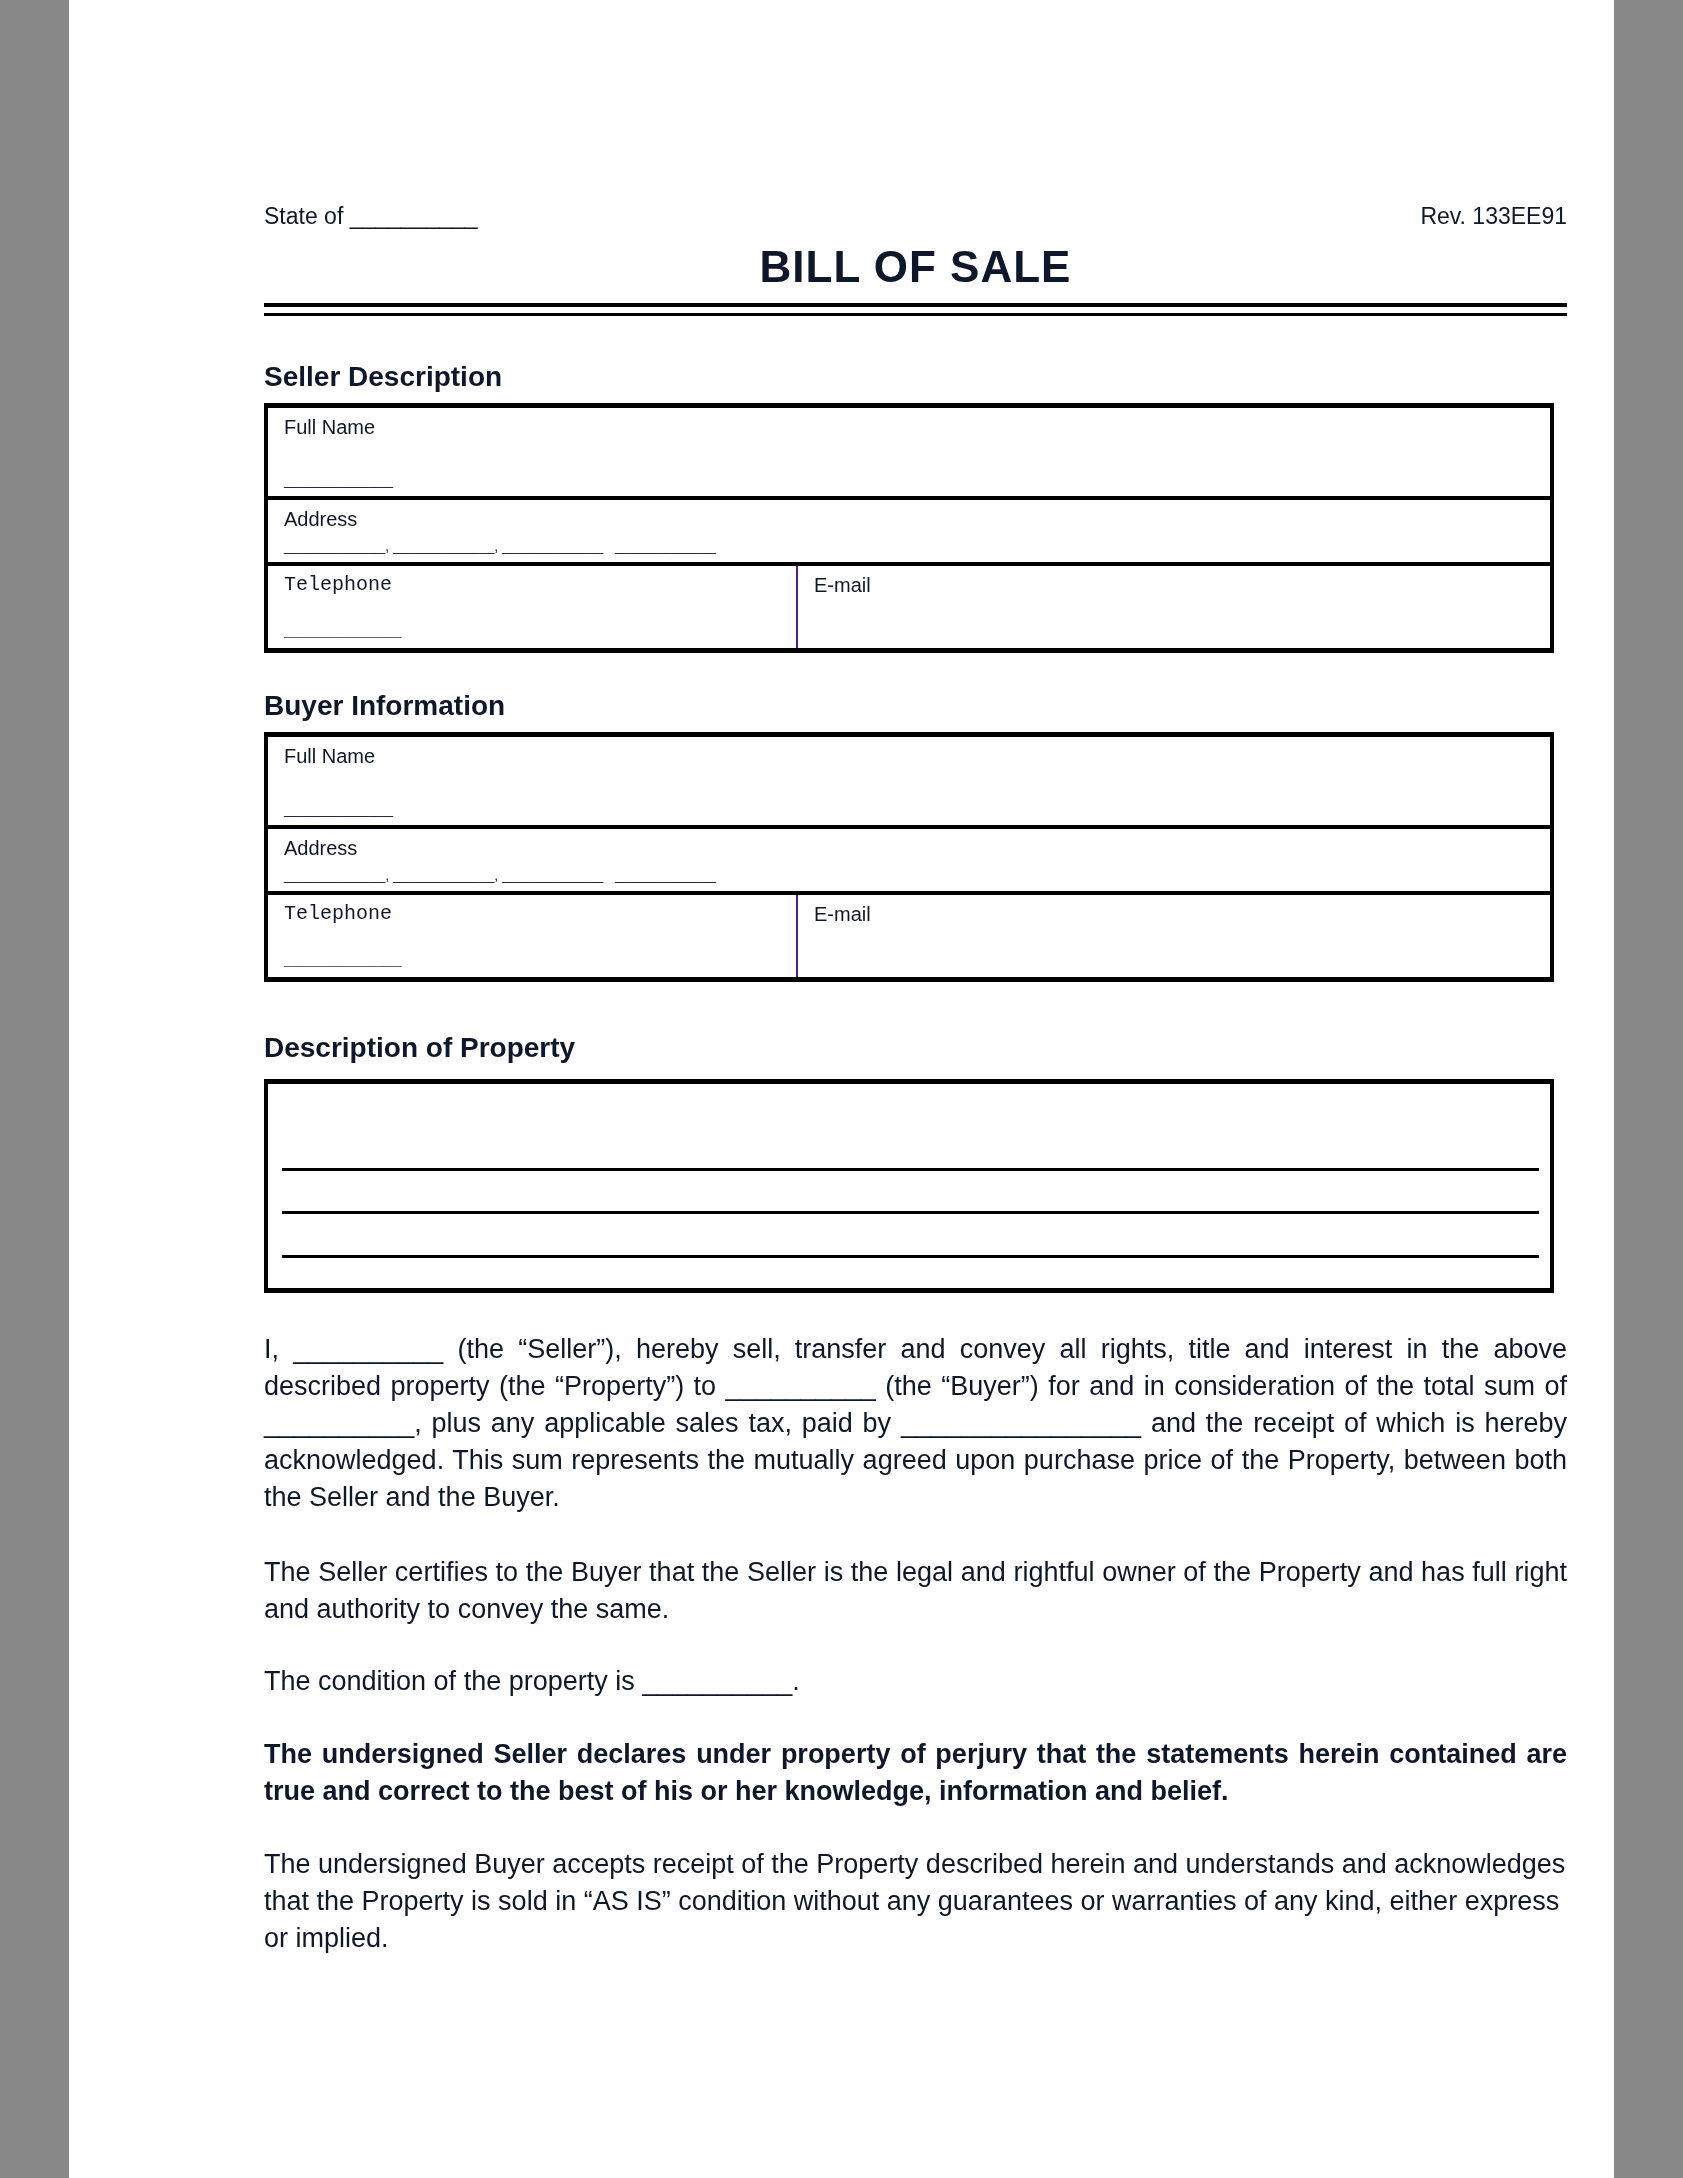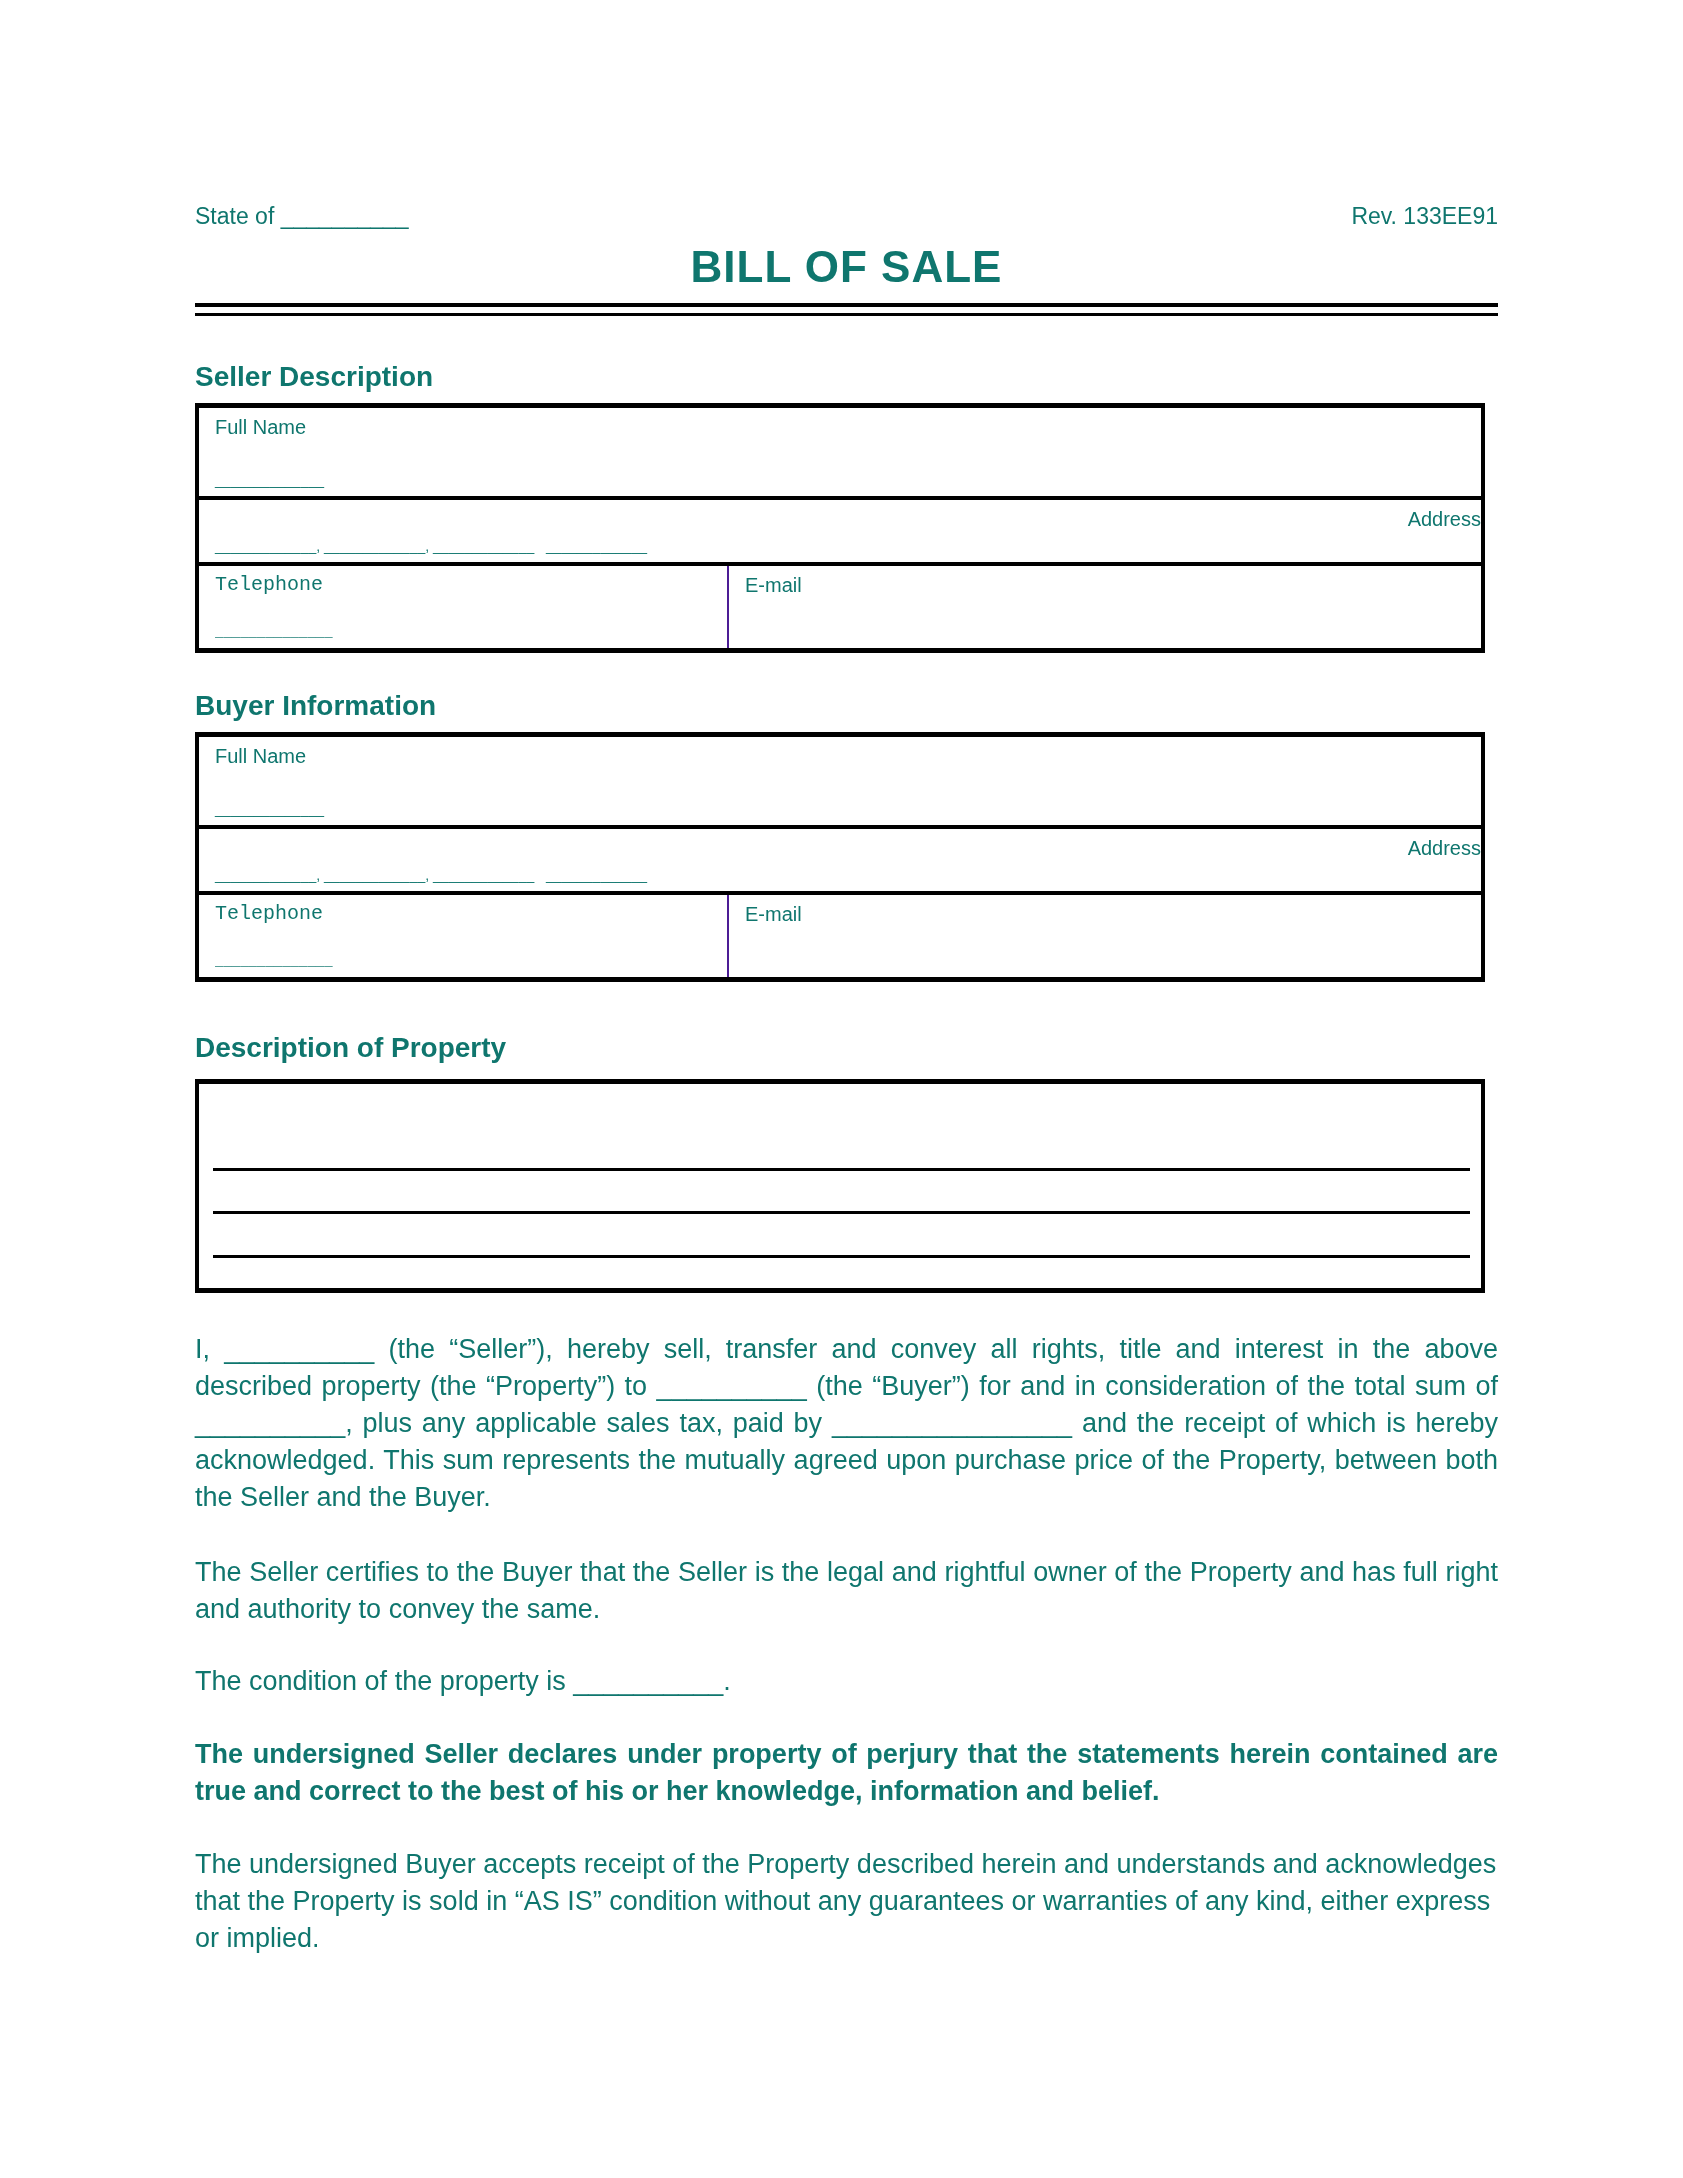--- a/index.html
+++ b/index.html
@@ -1,23 +1,23 @@
 <!DOCTYPE html>
 <html><head>
 <meta charset="utf-8">
 <style>
   * { box-sizing: content-box; }
   html, body { margin: 0; padding: 0; background: #888; }
   .page {
     position: relative;
-    width: 1683px;
+    width: 1545px;
     height: 2178px;
     margin: 0 auto;
     background: #ffffff;
-    color: #0f766e;
+    color: #0f172a;
     font-family: "Liberation Sans", sans-serif;
   }
   .content {
     position: absolute;
     left: 195px;
     top: 0;
     width: 1303px;
   }
 
   
@@ -59,21 +59,21 @@
   .info-table {
     margin-top: 10px;
     width: 1282px;
     border: 4px solid #000;
     border-top-width: 5px;
     border-bottom-width: 5px;
   }
   .tbl-row { position: relative; border-bottom: 4px solid #000; }
   .tbl-row.last { border-bottom: none; }
   .row-name    { height: 88px; }
-  .row-address { height: 62px; text-align: right; }
+  .row-address { height: 62px; }
   .row-contact { height: 82px; display: flex; }
   .cell-label {
     display: block;
     padding: 7px 0 0 16px;
     font-size: 20px;
     line-height: 24px;
   }
   .blank-line {
     position: absolute;
     left: 16px;

